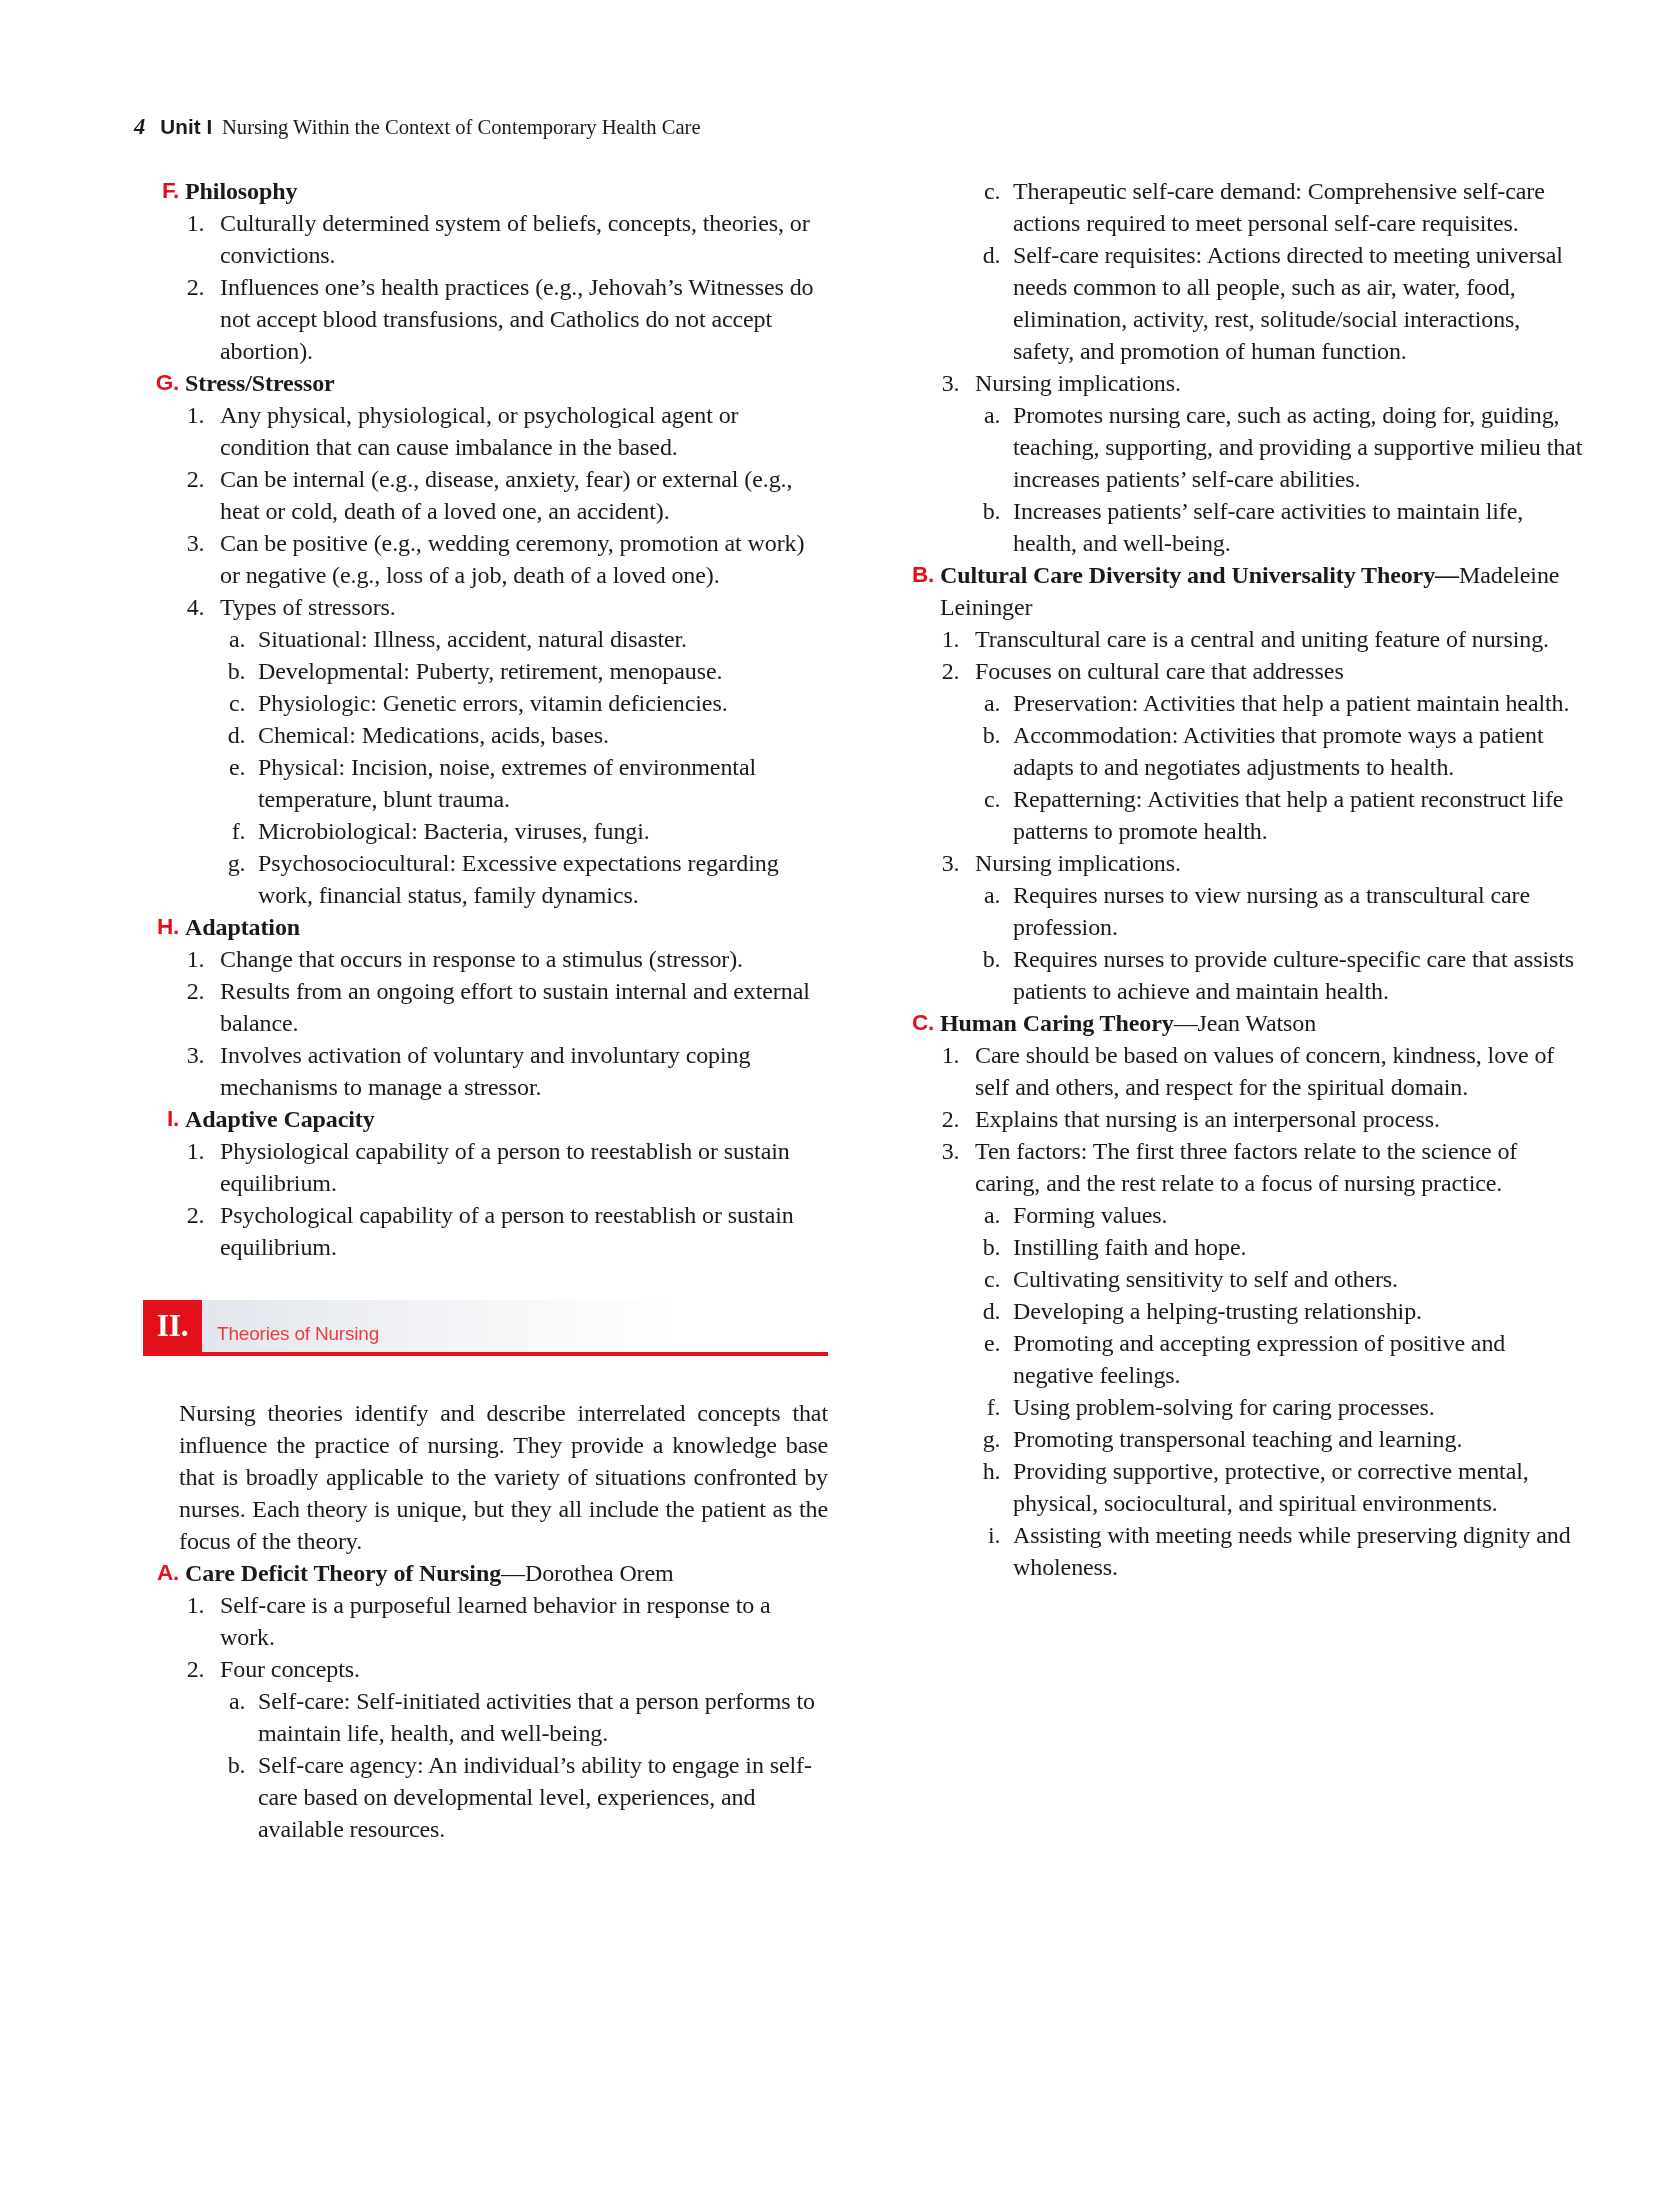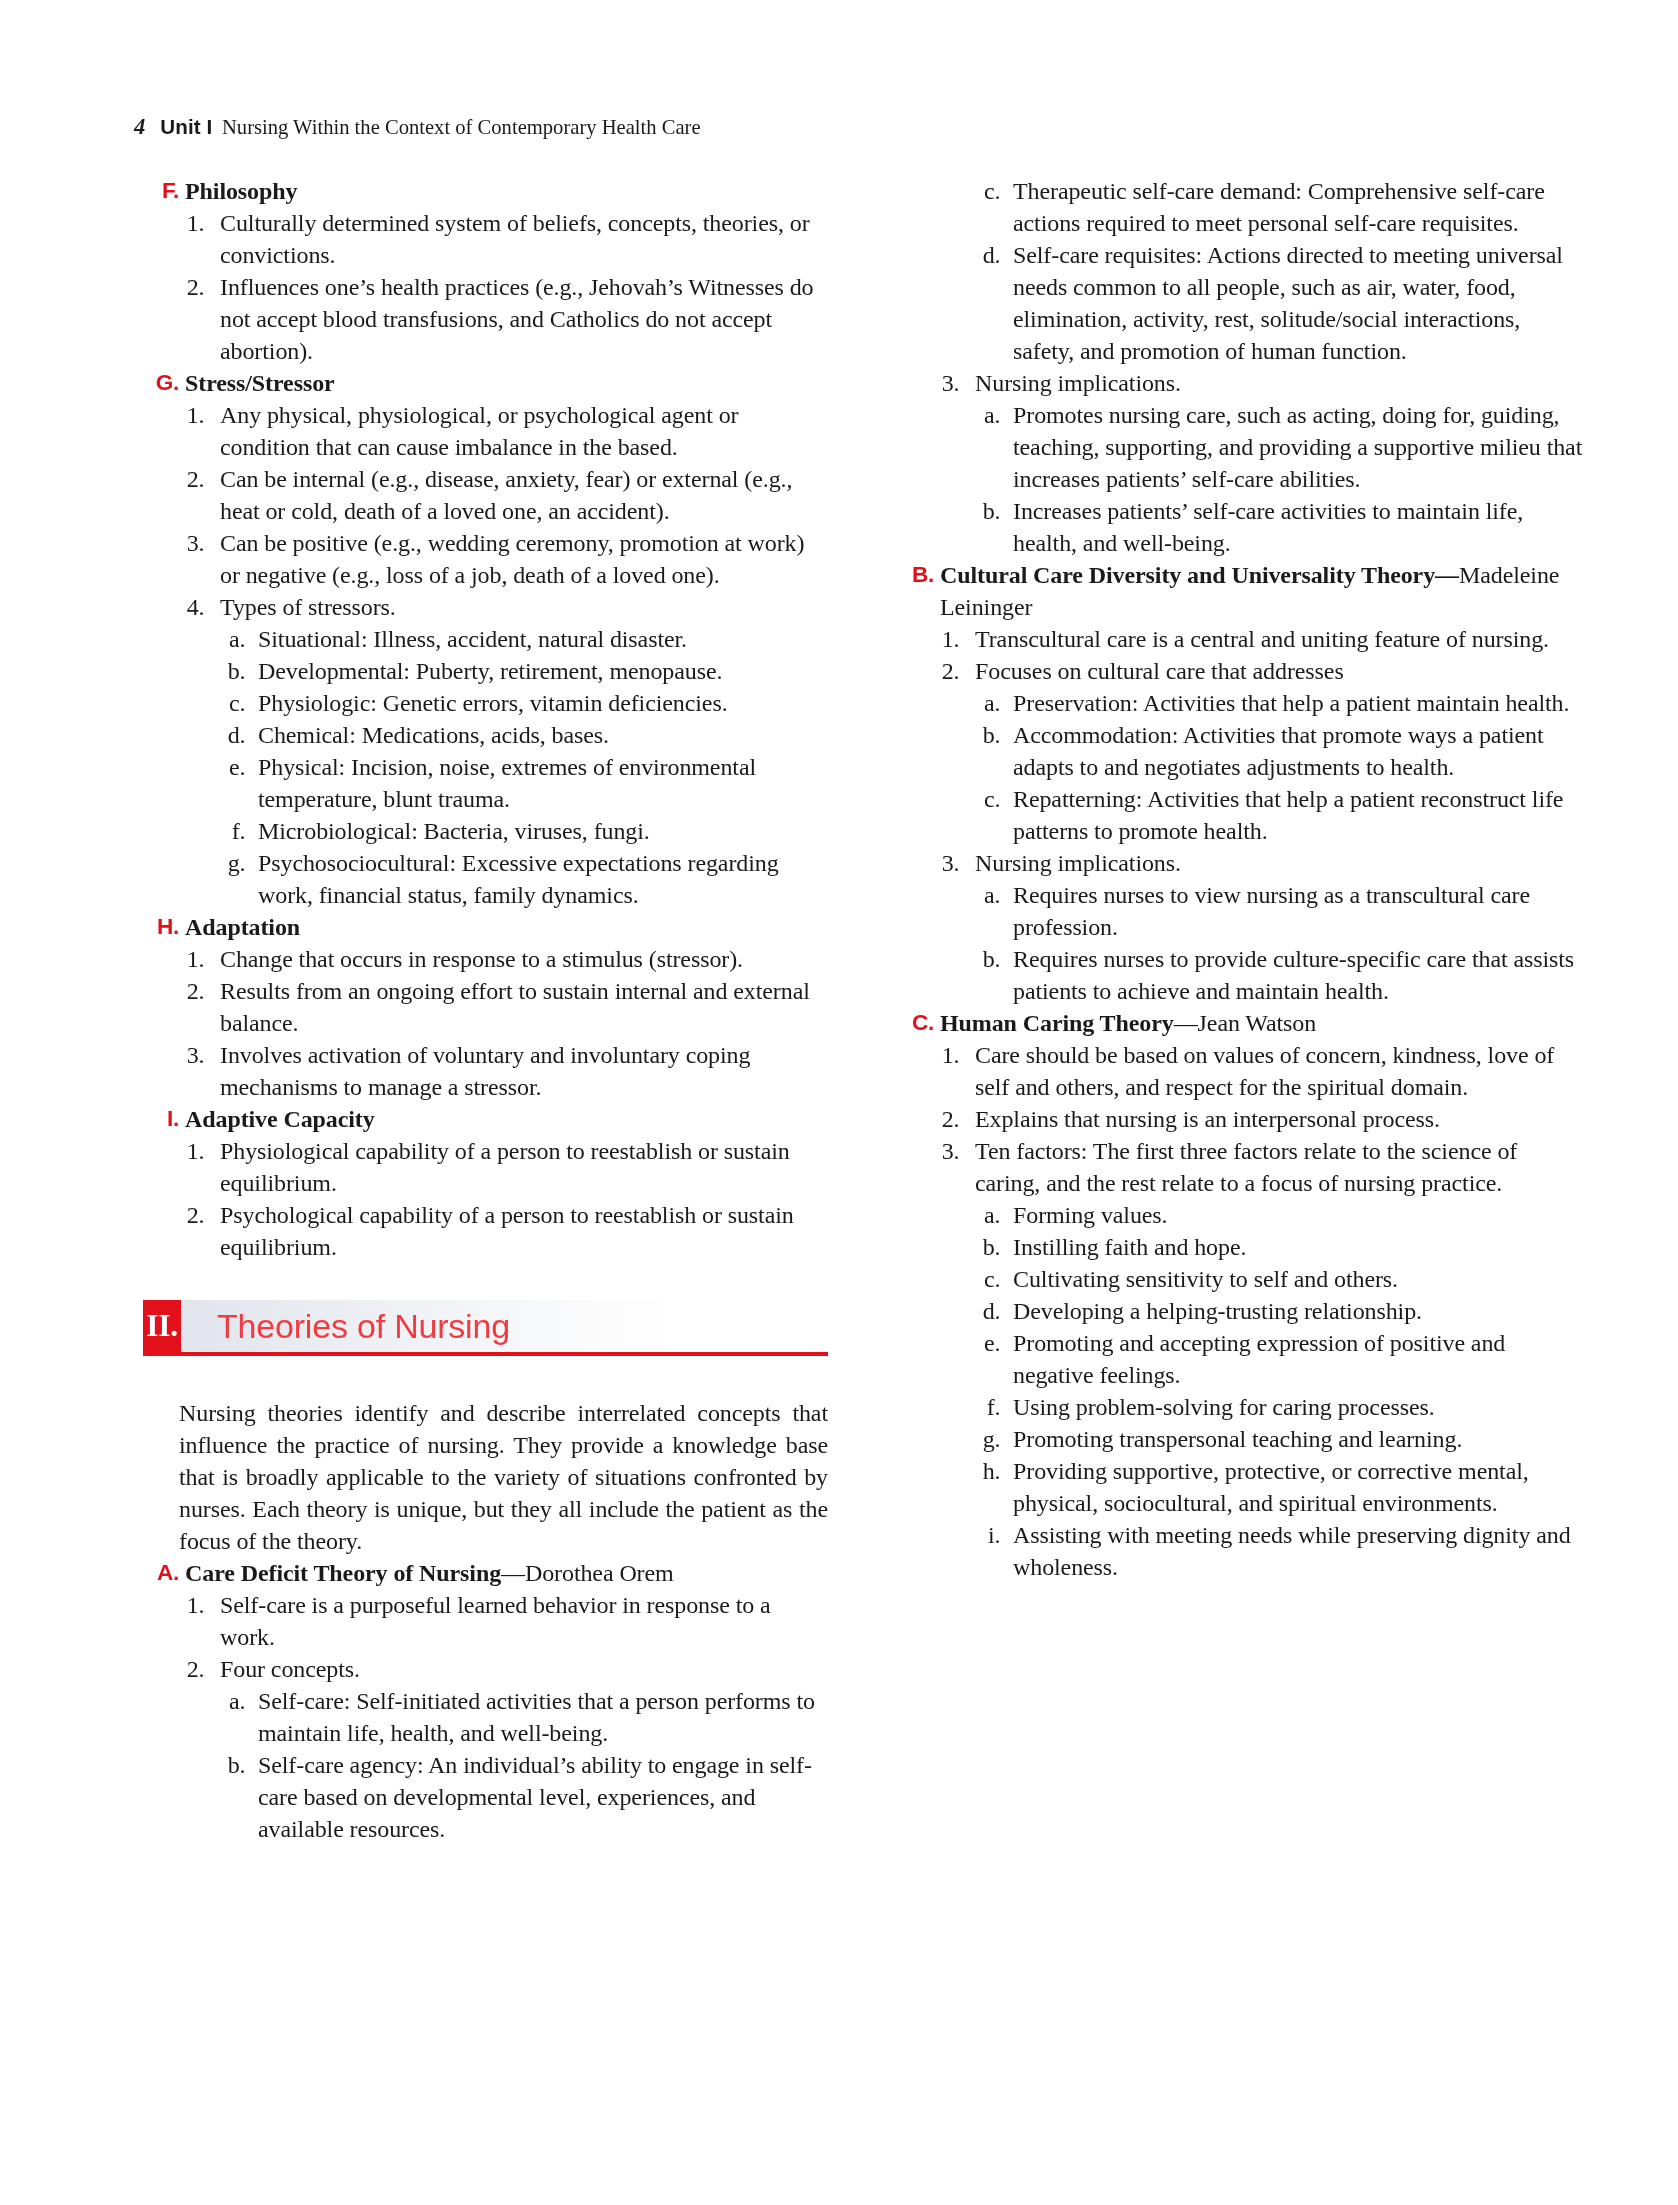--- a/index.html
+++ b/index.html
@@ -145,41 +145,41 @@
     left: 0;
     top: 0;
     width: 535px;
     height: 52px;
     background: linear-gradient(to right, #dfe3ea 0%, #e9ecf1 32%, #f6f7f9 68%, #ffffff 100%);
   }
   .banner-num {
     position: absolute;
     left: 0;
     top: 0;
-    width: 38px;
+    width: 59px;
     height: 52px;
     background: #e3101b;
     color: #ffffff;
     font-family: "Liberation Serif", "DejaVu Serif", serif;
     font-weight: bold;
     font-size: 31.5px;
     line-height: 52px;
     text-align: center;
     letter-spacing: -0.3px;
   }
   .banner-title {
     position: absolute;
     left: 74px;
-    top: 0;
+    top: 8px;
     height: 52px;
     line-height: 52px;
     color: #ef3b42;
     font-family: "Liberation Sans", "DejaVu Sans", sans-serif;
     font-weight: normal;
-    font-size: 34px;
+    font-size: 19px;
     letter-spacing: -0.2px;
     white-space: nowrap;
   }
   .banner-rule {
     position: absolute;
     left: 0;
     top: 52px;
     width: 685px;
     height: 4.1px;
     background: #e3101b;

